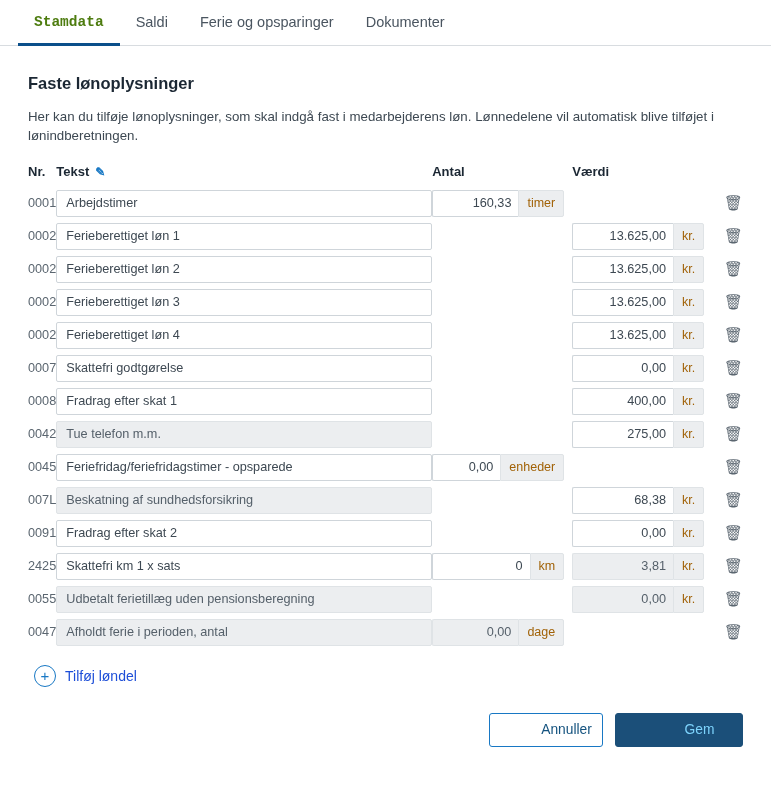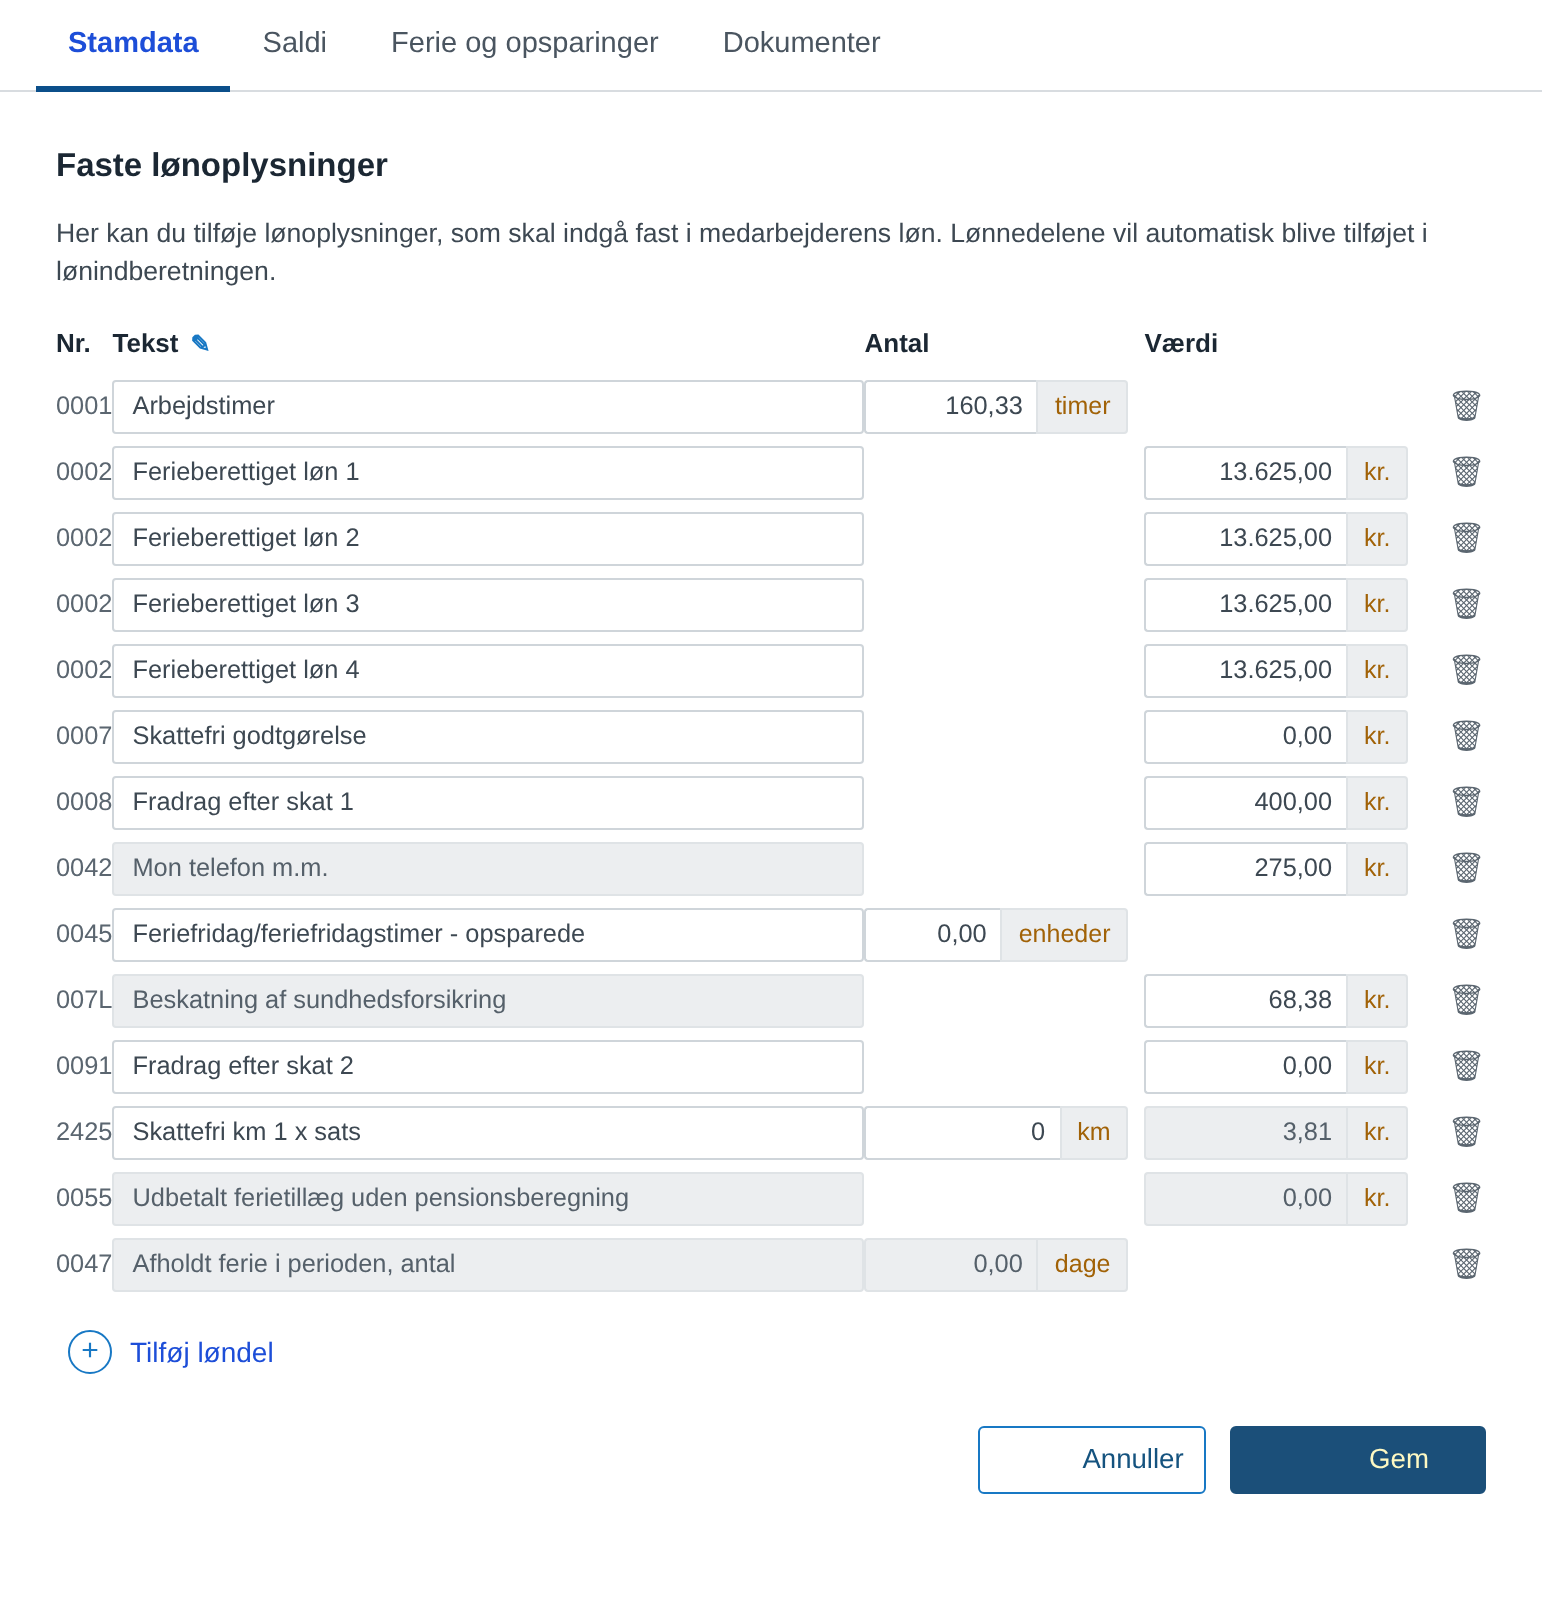--- a/index.html
+++ b/index.html
@@ -22,23 +22,24 @@
     display: flex;
     align-items: center;
     padding: 0 16px;
     font-size: 14.5px;
     color: #4a5560;
     cursor: pointer;
     border-bottom: 3px solid transparent;
     margin-bottom: -1px;
   }
   .tab.active {
-    color: #1d4ed8;
+    color: #4d7c0f;
     font-weight: bold;
     border-bottom-color: #0b4f8a;
+    font-family: Liberation Mono, monospace;
   }
   .content {
     padding: 20px 28px 0 28px;
   }
   h2.section-title {
     font-size: 16.5px;
     color: #1b2733;
     margin: 8px 0 14px 0;
     font-weight: bold;
   }
@@ -191,21 +192,21 @@
     padding-left: 41px;
   }
   .btn-secondary {
     background: #ffffff;
     border: 1px solid #1878c4;
     color: #15537f;
   }
   .btn-primary {
     background: #1b4f79;
     border: 1px solid #1b4f79;
-    color: #fef9c3;
+    color: #7dd3fc;
     min-width: 128px;
   }
 </style>
 </head>
 <body>
 
 <div class="tabs">
   <div class="tab active">
       <span>Stamdata</span>
     </div>
@@ -345,21 +346,21 @@
               <div class="unit">kr.</div>
             </div>
           </td>
           <td class="del-cell">
             <span class="trash">🗑</span>
           </td>
         </tr>
         <tr>
           <td class="nr">0042</td>
           <td>
-            <div class="txtbox readonly">Mon telefon m.m.</div>
+            <div class="txtbox readonly">Tue telefon m.m.</div>
           </td>
           <td class="antal-cell"></td>
           <td class="vaerdi-cell">
             <div class="numgroup">
               <div class="val">275,00</div>
               <div class="unit">kr.</div>
             </div>
           </td>
           <td class="del-cell">
             <span class="trash">🗑</span>

